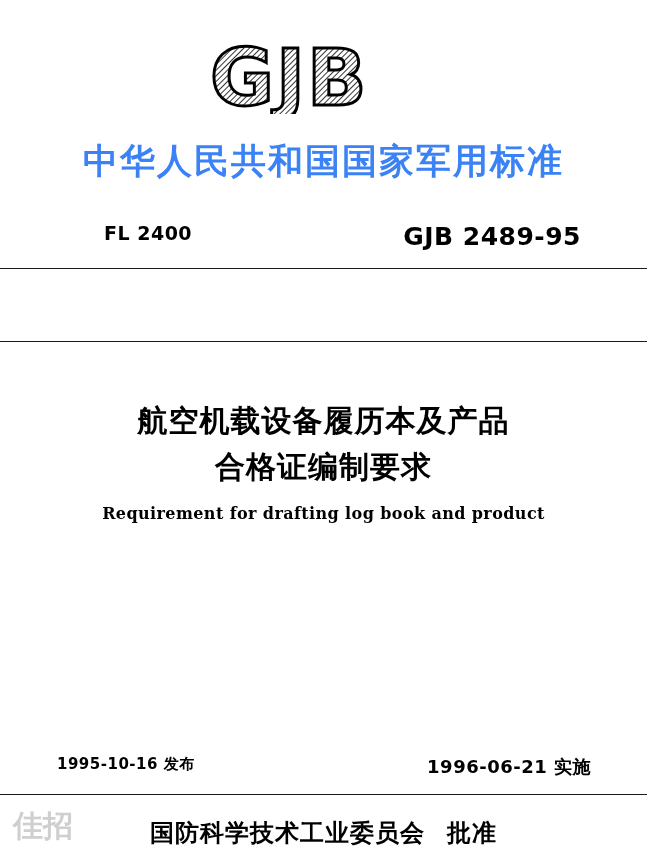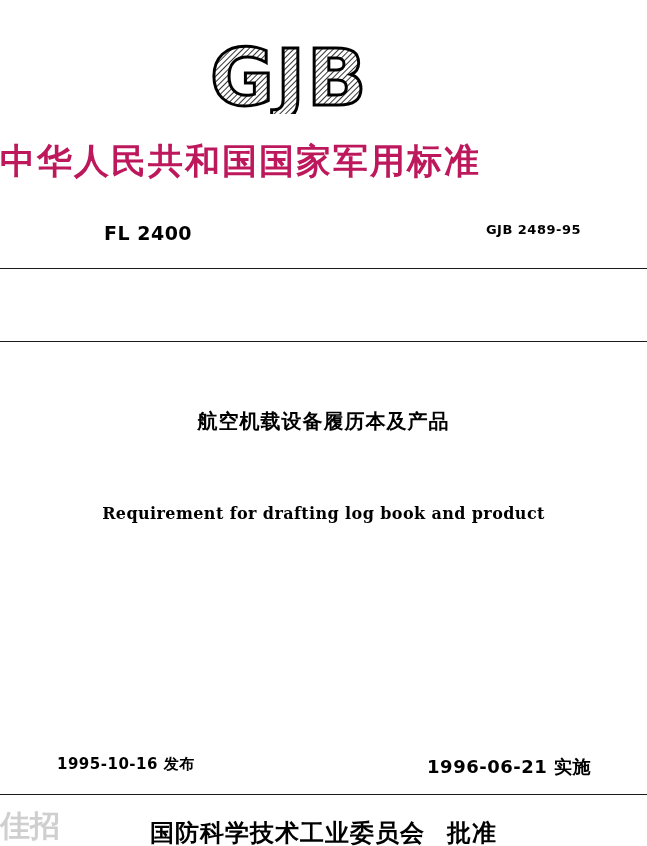--- a/index.html
+++ b/index.html
@@ -36,26 +36,26 @@
     display: inline-block;
     vertical-align: top;
   }
 
   
   .std-title {
     position: absolute;
     left: 0;
     top: 138px;
     width: 647px;
-    text-align: left;
+    text-align: center;
     font-family: "DejaVu Sans", sans-serif;
     font-size: 35px;
     font-weight: bold;
     letter-spacing: 2px;
-    color: #be185d;
+    color: #3b82f6;
   }
 
   
   .code-row {
     position: absolute;
     top: 222px;
     left: 56px;
     width: 535px;
     height: 26px;
   }
@@ -66,21 +66,21 @@
     font-family: "DejaVu Sans", sans-serif;
     font-size: 19px;
     font-weight: bold;
     letter-spacing: 0.5px;
   }
   .code-right {
     position: absolute;
     right: 10px;
     top: 0;
     font-family: "DejaVu Sans", sans-serif;
-    font-size: 13px;
+    font-size: 25px;
     font-weight: bold;
     letter-spacing: 0.5px;
   }
 
   
   .rule {
     position: absolute;
     left: 0;
     width: 647px;
     height: 0;
@@ -91,21 +91,21 @@
   .rule-footer { top: 794px; }
 
   
   .doc-title-cn {
     position: absolute;
     left: 0;
     top: 398px;
     width: 647px;
     text-align: center;
     font-family: Liberation Sans, sans-serif;
-    font-size: 20px;
+    font-size: 30px;
     font-weight: bold;
     line-height: 46px;
     letter-spacing: 1px;
   }
 
   
   .doc-title-en {
     position: absolute;
     left: 0;
     top: 500px;
@@ -165,20 +165,21 @@
   .watermark {
     position: absolute;
     left: 0px;
     top: 806px;
     font-family: "DejaVu Sans", sans-serif;
     font-size: 30px;
     font-weight: bold;
     color: #cfcfcf;
     letter-spacing: 0px;
     white-space: nowrap;
+    padding-left: 13px;
   }
 </style>
 </head>
 <body>
 
 <div class="page">
 
   <div class="logo-wrap">
     <svg class="logo-svg" width="240" height="72" viewBox="0 0 240 72">
       <defs>
@@ -198,20 +199,21 @@
   <div class="code-row">
     <span class="code-left">FL 2400</span>
     <span class="code-right">GJB 2489-95</span>
   </div>
 
   <div class="rule rule-top"></div>
   <div class="rule rule-bottom"></div>
 
   <div class="doc-title-cn">
     <div>航空机载设备履历本及产品</div>
+    <div>合格证编制要求</div>
   </div>
 
   <div class="doc-title-en">
     <div>Requirement for drafting log book and product</div>
   </div>
 
   <div class="dates-row">
     <span class="date-issue">1995-10-16 发布</span>
     <span class="date-effective">1996-06-21 实施</span>
   </div>

